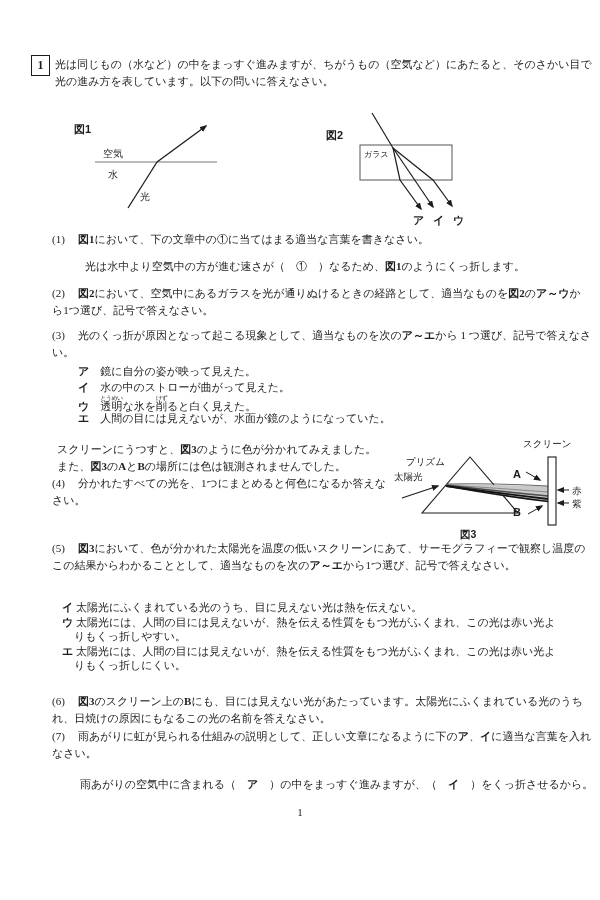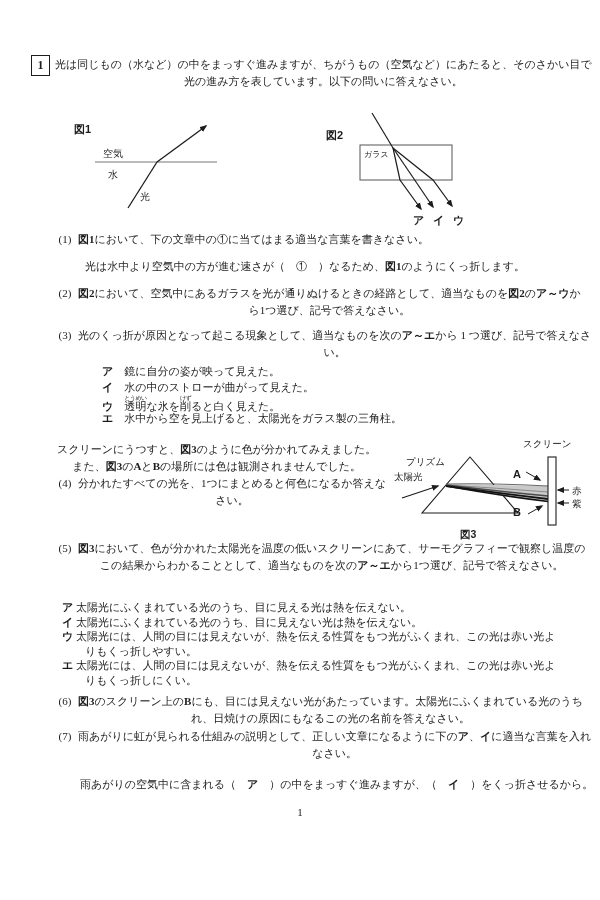--- a/index.html
+++ b/index.html
@@ -1,24 +1,24 @@
 <!DOCTYPE html>
 <html><head>
 <meta charset="utf-8">
 <style>
   html,body{margin:0;padding:0;background:#e8e8e8;}
   .page{position:relative;width:600px;height:900px;background:#ffffff;margin:0 auto;
         font-family:"Liberation Serif","DejaVu Serif",serif;font-size:11px;color:#1c1c1c;overflow:hidden;}
   .abs{position:absolute;}
-  .line{height:17px;line-height:17px;white-space:nowrap;text-align:center;}
-  .line15{height:15.5px;line-height:15.5px;white-space:nowrap;margin-left:24px;}
+  .line{height:17px;line-height:17px;white-space:nowrap;}
+  .line15{height:15.5px;line-height:15.5px;white-space:nowrap;}
   .line14{height:14.6px;line-height:14.6px;white-space:nowrap;}
   .qn{display:inline-block;width:26px;}
-  .cont{margin-left:26px;}
-  .cont5{margin-left:23px;}
+  .cont{}
+  .cont5{margin-left:12px;}
   .b{font-weight:bold;}
   .probbox{width:17px;height:19px;border:1.2px solid #1c1c1c;text-align:center;line-height:19px;font-weight:bold;font-size:12px;}
   .figlabel{position:absolute;font-weight:bold;font-size:11px;font-family:"Liberation Sans","DejaVu Sans",sans-serif;}
   svg text{font-family:"Liberation Sans","DejaVu Sans",sans-serif;fill:#1c1c1c;}
   ruby{ruby-position:over;}
   rt{font-size:6px;line-height:1;letter-spacing:-0.5px;}
   .pageno{width:600px;text-align:center;font-size:11px;}
 </style>
 </head>
 <body>
@@ -82,21 +82,21 @@
   </div>
 
   <div class="abs" style="left:52px;top:327px">
     <div class="line"><span class="qn">(3)</span><span><span>光のくっ折が原因となって起こる現象として、適当なものを次の</span><span class="b">ア～エ</span><span>から 1 つ選び、記号で答えなさ</span></span></div>
     <div class="line cont"><span>い。</span></div>
   </div>
   <div class="abs" style="left:78px;top:364px">
     <div class="line15"><span class="b">ア</span><span>　鏡に自分の姿が映って見えた。</span></div>
     <div class="line15"><span class="b">イ</span><span>　水の中のストローが曲がって見えた。</span></div>
     <div class="line15"><span class="b">ウ</span><span>　</span><ruby>透明<rt>とうめい</rt></ruby><span>な氷を</span><ruby>削<rt>けず</rt></ruby><span>ると白く見えた。</span></div>
-    <div class="line15"><span class="b">エ</span><span>　水中から空を見上げると、太陽光をガラス製の三角柱。</span></div>
+    <div class="line15"><span class="b">エ</span><span>　人間の目には見えないが、水面が鏡のようになっていた。</span></div>
   </div>
 
   <div class="abs" style="left:57px;top:441px">
     <div class="line"><span>スクリーンにうつすと、</span><span class="b">図3</span><span>のように色が分かれてみえました。</span></div>
     <div class="line"><span>また、</span><span class="b">図3</span><span>の</span><span class="b">A</span><span>と</span><span class="b">B</span><span>の場所には色は観測されませんでした。</span></div>
   </div>
 
   <div class="abs" style="left:388px;top:432px;width:205px;height:112px">
     <svg width="205" height="112" viewBox="0 0 205 112">
       <defs>
@@ -131,21 +131,20 @@
   <div class="abs" style="left:52px;top:475px">
     <div class="line"><span class="qn">(4)</span><span><span>分かれたすべての光を、1つにまとめると何色になるか答えな</span></span></div>
     <div class="line cont"><span>さい。</span></div>
   </div>
 
   <div class="abs" style="left:52px;top:540px">
     <div class="line"><span class="qn">(5)</span><span><span class="b">図3</span><span>において、色が分かれた太陽光を温度の低いスクリーンにあて、サーモグラフィーで観察し温度の</span></span></div>
     <div class="line cont"><span>この結果からわかることとして、適当なものを次の</span><span class="b">ア～エ</span><span>から1つ選び、記号で答えなさい。</span></div>
   </div>
   <div class="abs" style="left:62px;top:600px">
-    <div class="line14"><span class="b">ア</span><span> 太陽光にふくまれている光のうち、目に見える光は熱を伝えない。</span></div>
     <div class="line14"><span class="b">イ</span><span> 太陽光にふくまれている光のうち、目に見えない光は熱を伝えない。</span></div>
     <div class="line14"><span class="b">ウ</span><span> 太陽光には、人間の目には見えないが、熱を伝える性質をもつ光がふくまれ、この光は赤い光よ</span></div>
     <div class="line14 cont5"><span>りもくっ折しやすい。</span></div>
     <div class="line14"><span class="b">エ</span><span> 太陽光には、人間の目には見えないが、熱を伝える性質をもつ光がふくまれ、この光は赤い光よ</span></div>
     <div class="line14 cont5"><span>りもくっ折しにくい。</span></div>
   </div>
 
   <div class="abs" style="left:52px;top:693px">
     <div class="line"><span class="qn">(6)</span><span><span class="b">図3</span><span>のスクリーン上の</span><span class="b">B</span><span>にも、目には見えない光があたっています。太陽光にふくまれている光のうち</span></span></div>
     <div class="line cont"><span>れ、日焼けの原因にもなるこの光の名前を答えなさい。</span></div>

